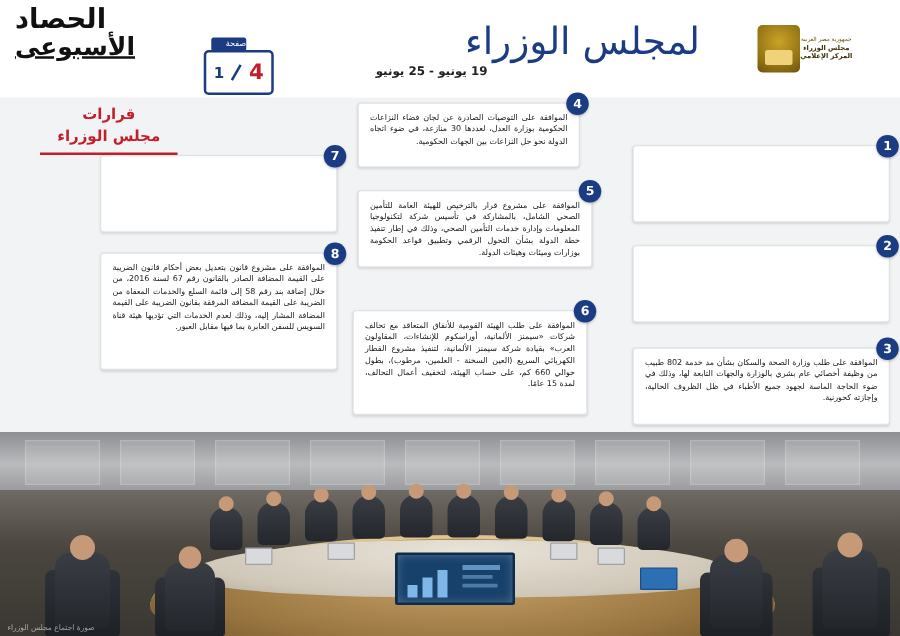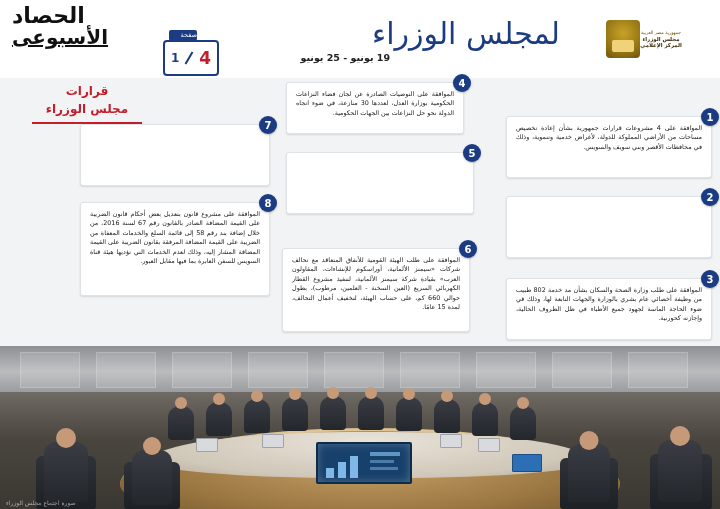--- a/index.html
+++ b/index.html
@@ -209,39 +209,39 @@
   </div>
 
   <div class="decisions-title">
     <span>قرارات</span><br>
     <span>مجلس الوزراء</span>
     <span class="u"></span>
   </div>
 
   <div class="card" id="card1">
     <div class="num-badge">1</div>
-    <div class="txt">الموافقة على 4 مشروعات قرارات جمهورية بشأن إعادة تخصيص مساحات من الأراضي المملوكة للدولة، لأغراض خدمية وتنموية، وذلك في محافظات الأقصر وبني سويف والسويس.</div>
   </div>
 
   <div class="card" id="card2">
     <div class="num-badge">2</div>
   </div>
 
   <div class="card" id="card3">
     <div class="num-badge">3</div>
     <div class="txt">الموافقة على طلب وزارة الصحة والسكان بشأن مد خدمة 802 طبيب من وظيفة أخصائي عام بشري بالوزارة والجهات التابعة لها، وذلك في ضوء الحاجة الماسة لجهود جميع الأطباء في ظل الظروف الحالية، وإجازته كحورنية.</div>
   </div>
 
   <div class="card" id="card4">
     <div class="num-badge">4</div>
     <div class="txt">الموافقة على التوصيات الصادرة عن لجان فضاء النزاعات الحكومية بوزارة العدل، لعددها 30 منازعة، في ضوء اتجاه الدولة نحو حل النزاعات بين الجهات الحكومية.</div>
   </div>
 
   <div class="card" id="card5">
     <div class="num-badge">5</div>
+    <div class="txt">الموافقة على مشروع قرار بالترخيص للهيئة العامة للتأمين الصحي الشامل، بالمشاركة في تأسيس شركة لتكنولوجيا المعلومات وإدارة خدمات التأمين الصحي، وذلك في إطار تنفيذ خطة الدولة بشأن التحول الرقمي وتطبيق قواعد الحكومة بوزارات وميئات وهيئات الدولة.</div>
   </div>
 
   <div class="card" id="card6">
     <div class="num-badge">6</div>
     <div class="txt">الموافقة على طلب الهيئة القومية للأنفاق المتعاقد مع تحالف شركات «سيمنز الألمانية، أوراسكوم للإنشاءات، المقاولون العرب» بقيادة شركة سيمنز الألمانية، لتنفيذ مشروع القطار الكهربائي السريع (العين السخنة - العلمين، مرطوب)، بطول حوالي 660 كم، على حساب الهيئة، لتخفيف أعمال التحالف، لمدة 15 عامًا.</div>
   </div>
 
   <div class="card" id="card7">
     <div class="num-badge">7</div>
   </div>

